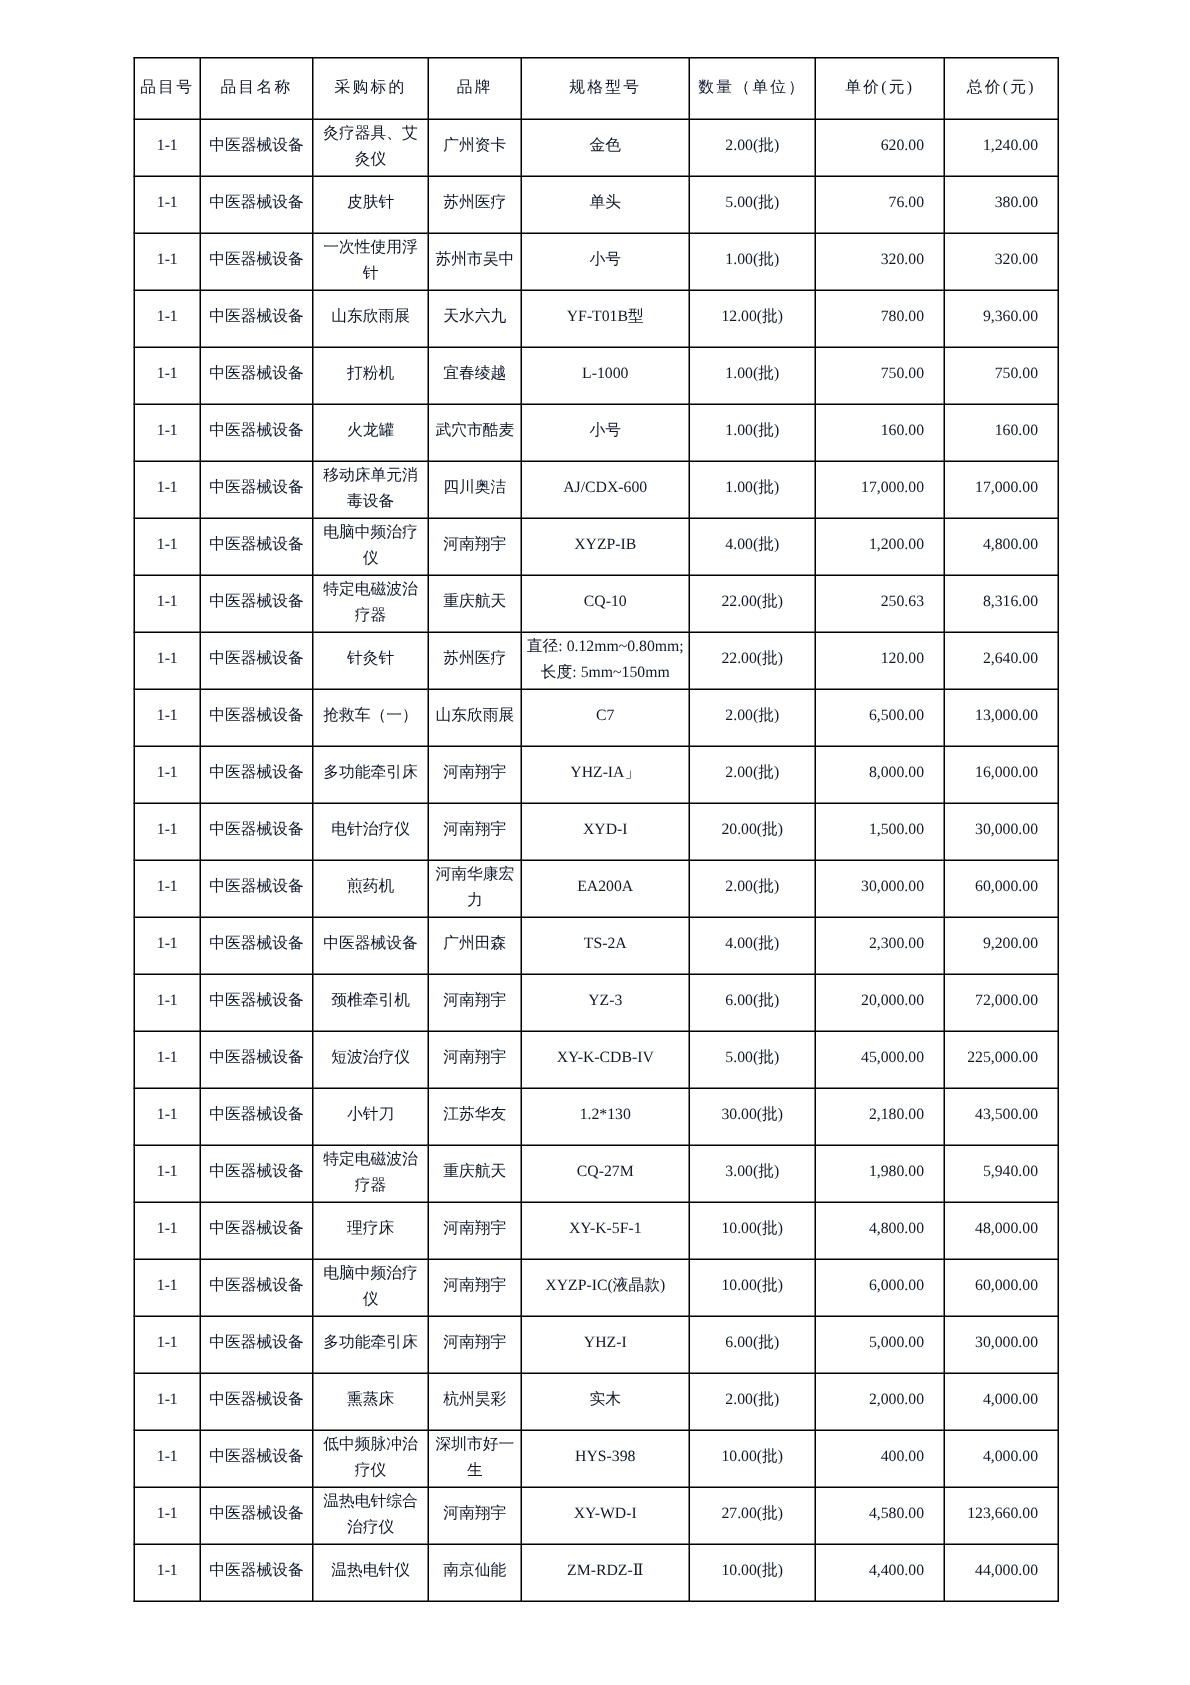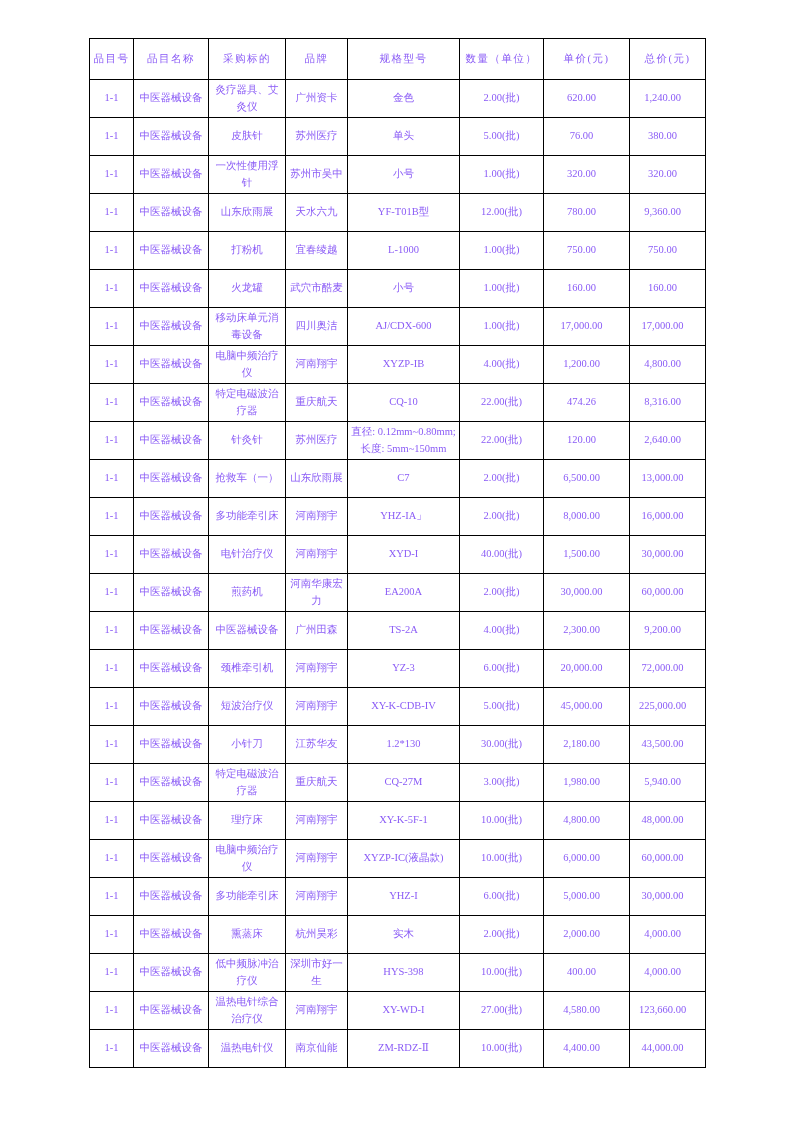--- a/index.html
+++ b/index.html
@@ -2,21 +2,21 @@
 <html><head>
 <meta charset="utf-8">
 <style>
   html, body { margin: 0; padding: 0; background: #ffffff; }
   .page {
     position: relative;
     width: 793px;
     height: 1123px;
     background: #ffffff;
     font-family: "Liberation Serif", "DejaVu Serif", serif;
-    color: #8b5cf6;
+    color: #0f172a;
     overflow: hidden;
   }
   table.doc-table {
     position: absolute;
     left: 89px;
     top: 38px;
     width: 616px;
     border-collapse: collapse;
     table-layout: fixed;
   }
@@ -29,20 +29,21 @@
     padding: 2px 3px;
     line-height: 1.55;
     word-break: break-all;
   }
   .doc-table thead th {
     height: 36px;
     letter-spacing: 1.5px;
   }
   .doc-table tbody tr { height: 38px; }
   .doc-table td.num {
+    text-align: right;
     padding-right: 13px;
   }
   .doc-table td.qty { }
 </style>
 </head>
 <body>
 
 <div class="page">
   <table class="doc-table">
     <colgroup>
@@ -156,21 +157,21 @@
       <td class="num">4,800.00</td>
     </tr>
 
     <tr>
       <td>1-1</td>
       <td>中医器械设备</td>
       <td>特定电磁波治疗器</td>
       <td>重庆航天</td>
       <td>CQ-10</td>
       <td class="qty">22.00(批)</td>
-      <td class="num">474.26</td>
+      <td class="num">250.63</td>
       <td class="num">8,316.00</td>
     </tr>
 
     <tr>
       <td>1-1</td>
       <td>中医器械设备</td>
       <td>针灸针</td>
       <td>苏州医疗</td>
       <td>直径: 0.12mm~0.80mm; 长度: 5mm~150mm</td>
       <td class="qty">22.00(批)</td>
@@ -199,21 +200,21 @@
       <td class="num">8,000.00</td>
       <td class="num">16,000.00</td>
     </tr>
 
     <tr>
       <td>1-1</td>
       <td>中医器械设备</td>
       <td>电针治疗仪</td>
       <td>河南翔宇</td>
       <td>XYD-I</td>
-      <td class="qty">40.00(批)</td>
+      <td class="qty">20.00(批)</td>
       <td class="num">1,500.00</td>
       <td class="num">30,000.00</td>
     </tr>
 
     <tr>
       <td>1-1</td>
       <td>中医器械设备</td>
       <td>煎药机</td>
       <td>河南华康宏力</td>
       <td>EA200A</td>

